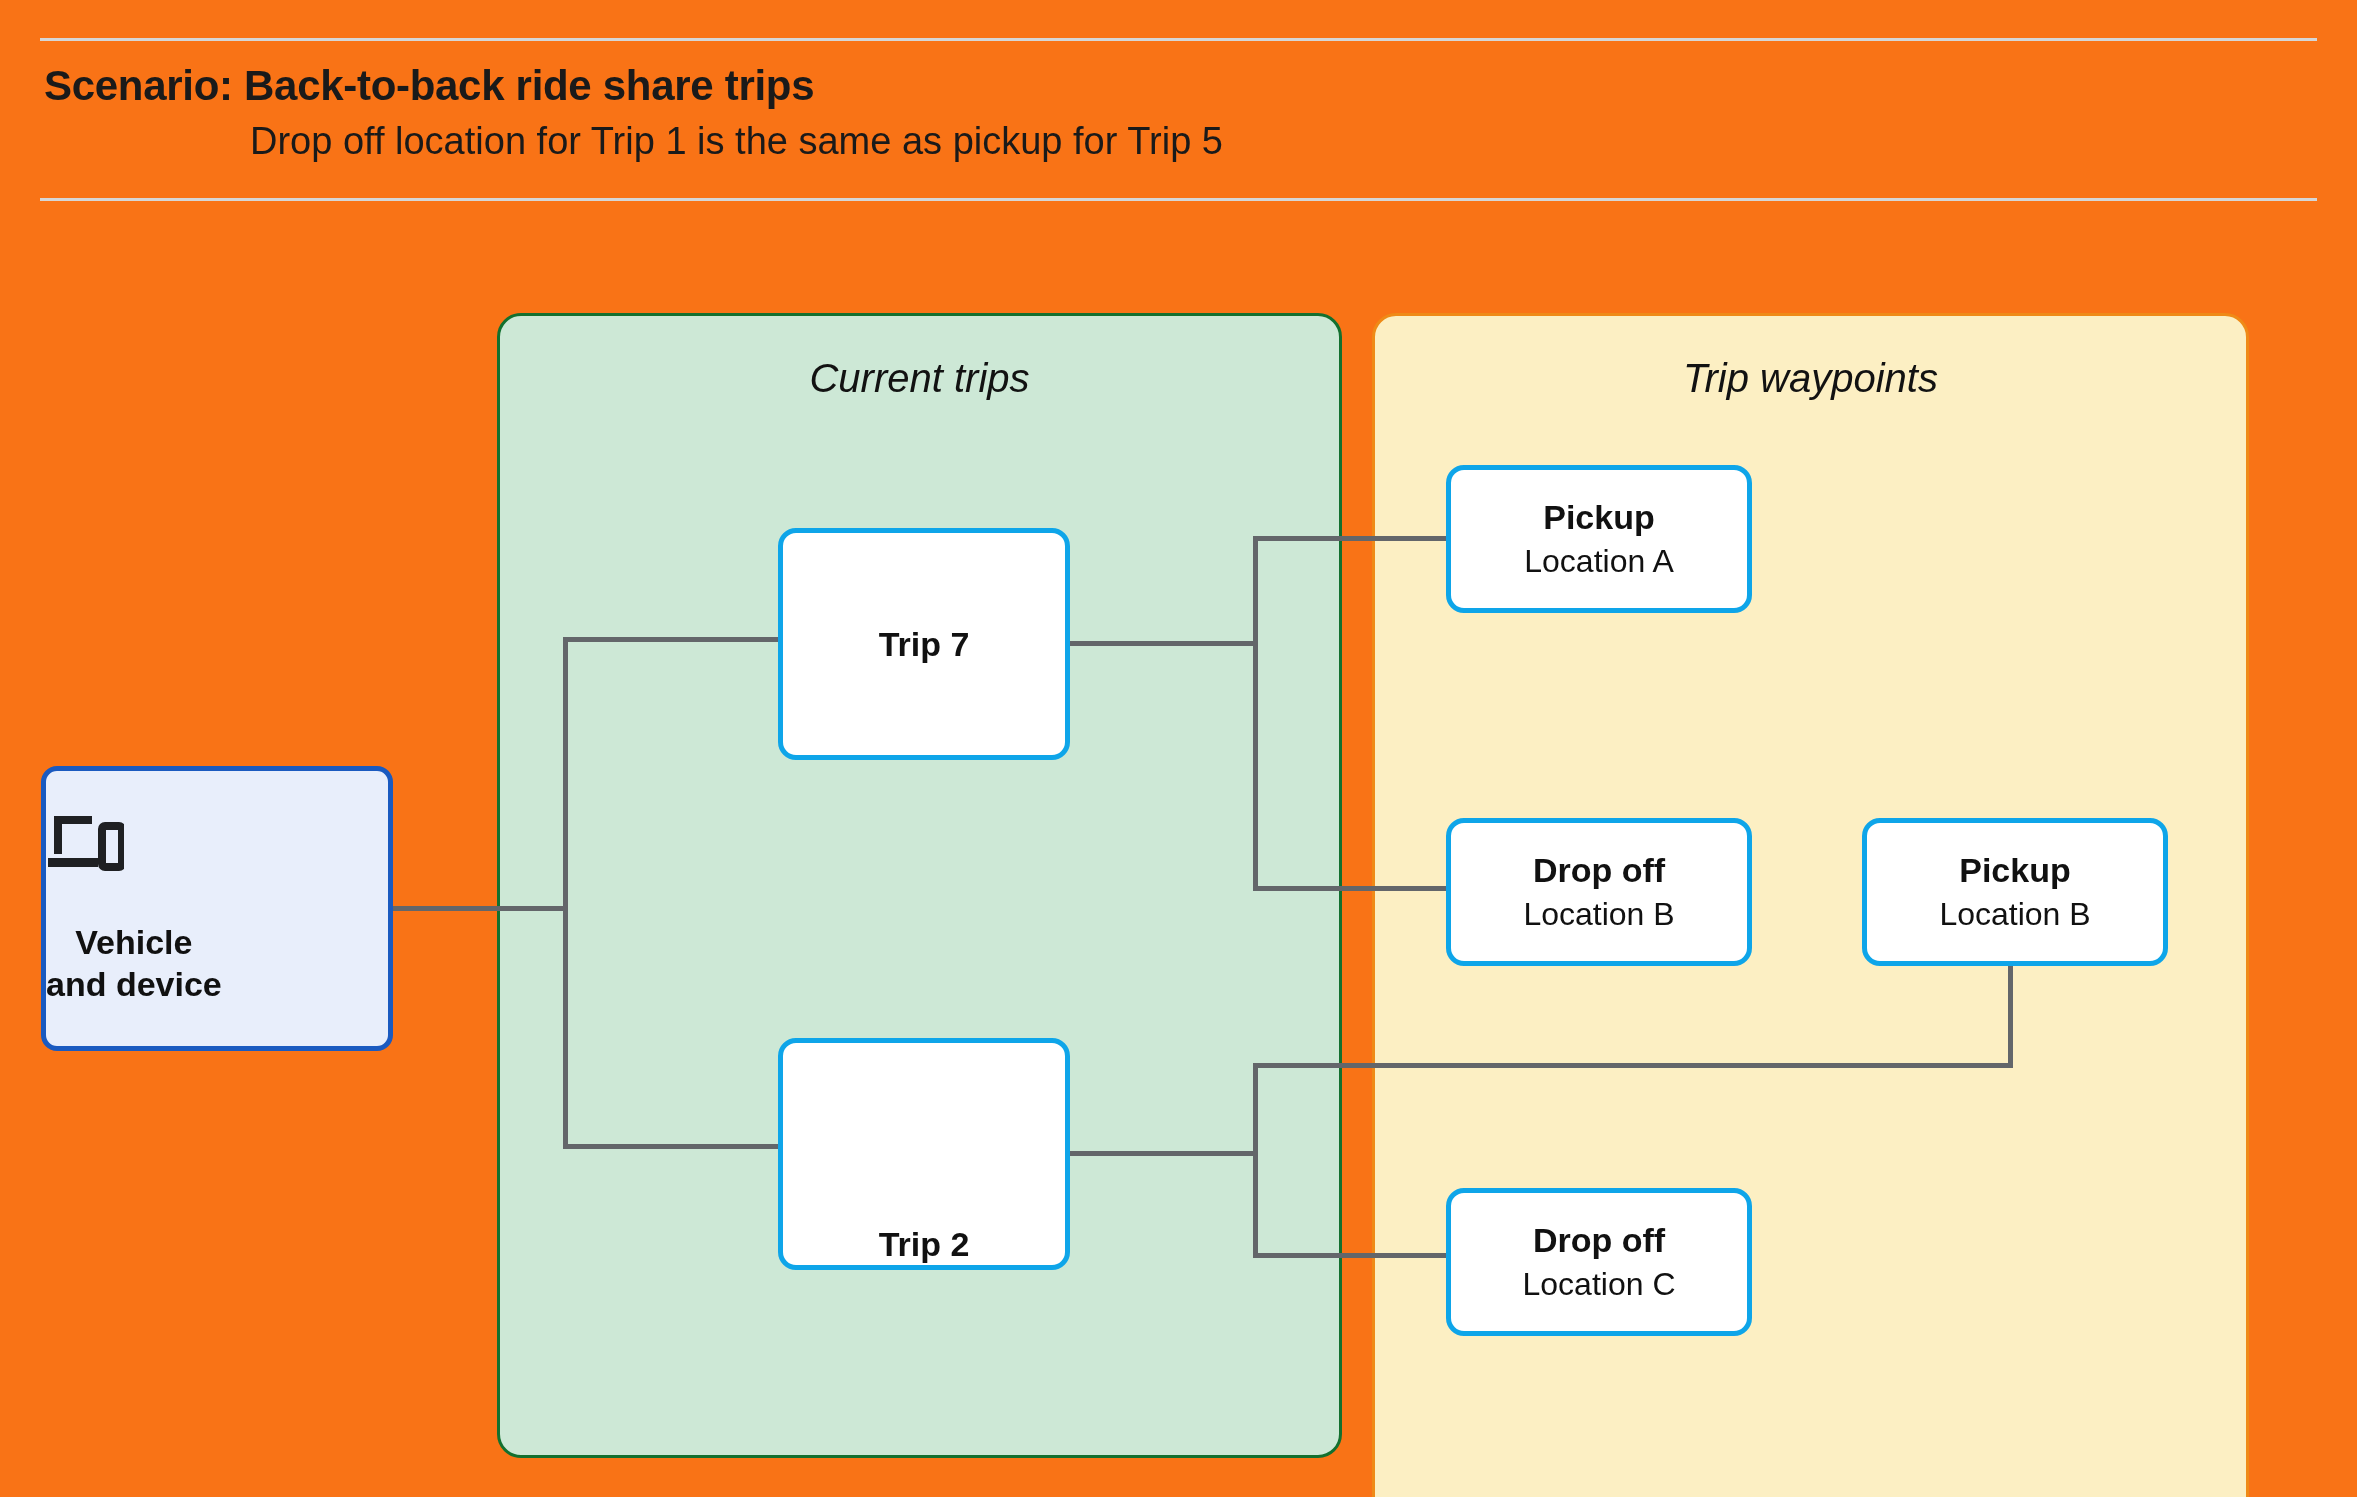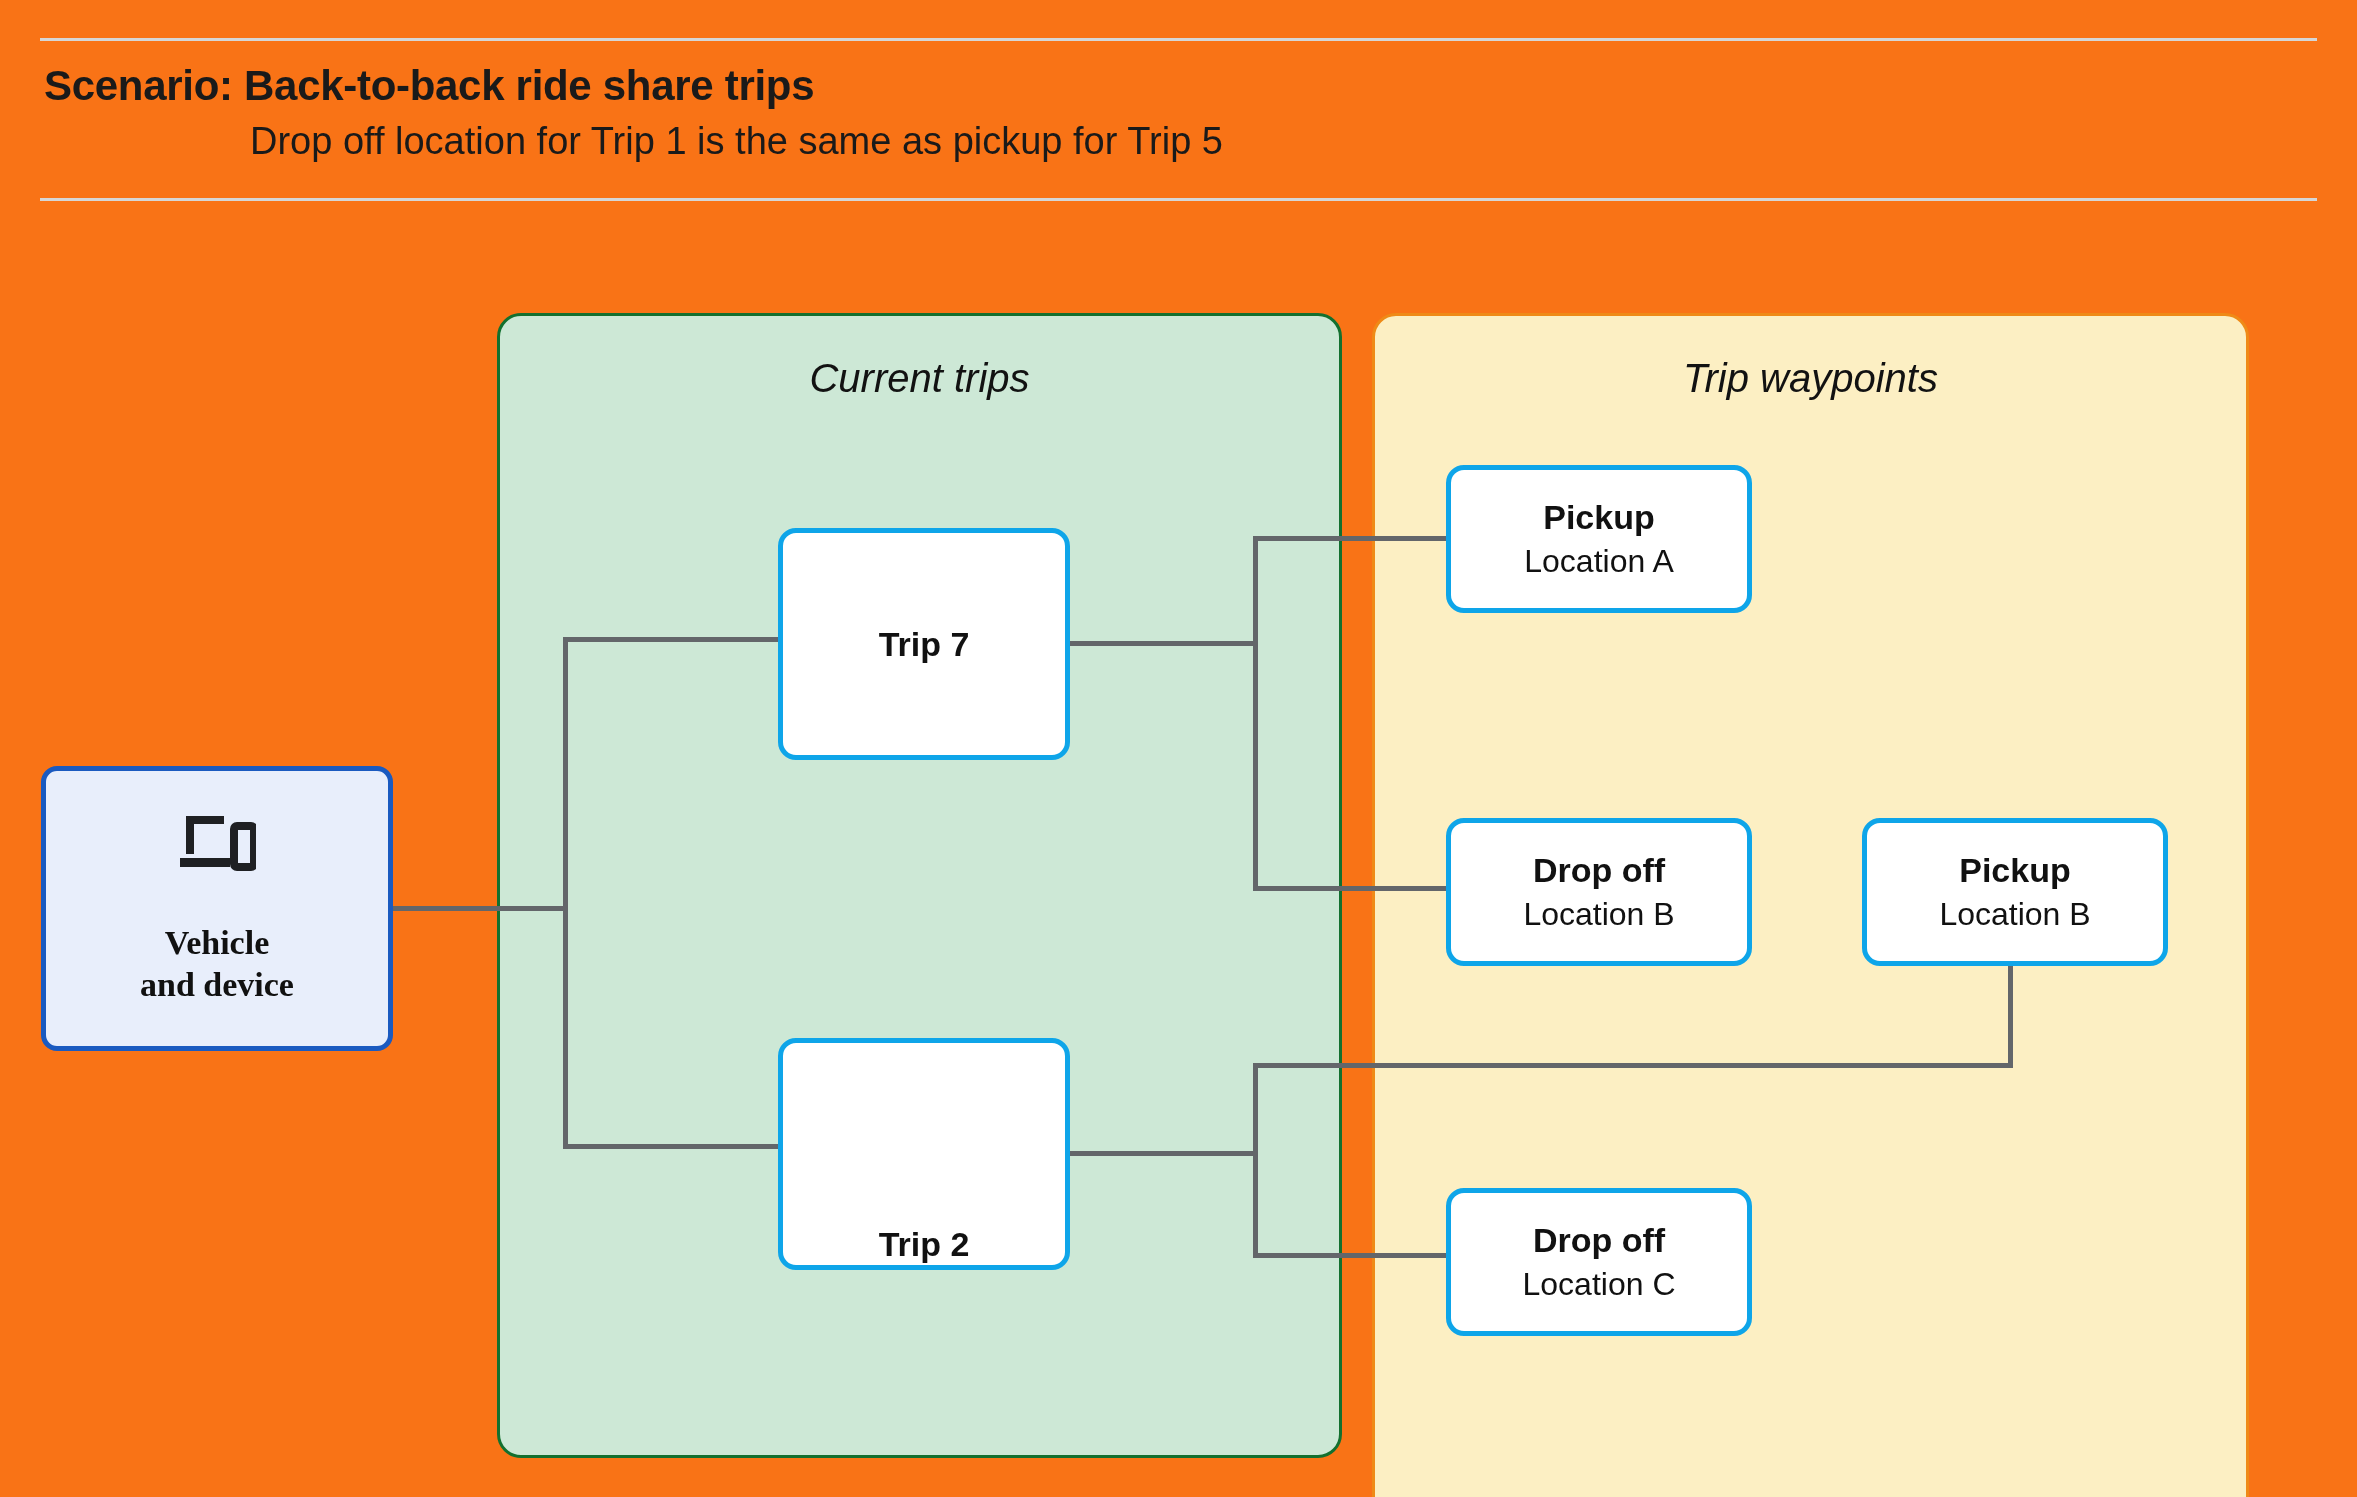--- a/index.html
+++ b/index.html
@@ -82,23 +82,22 @@
   #vehicle-box {
     position: absolute;
     left: 41px; top: 766px;
     width: 352px; height: 285px;
     background: #e8eefb;
     border: 5px solid #1a5ac0;
     border-radius: 16px;
     box-sizing: border-box;
     display: flex;
     flex-direction: column;
-    align-items: center;
+    align-items: flex-start;
     justify-content: center;
-    font-family: Liberation Serif, serif;
   }
   #devices-icon {
     margin-bottom: 44px;
   }
   #vehicle-label {
     font-size: 34px;
     font-weight: 700;
     line-height: 1.22;
     text-align: center;
     color: #111111;

